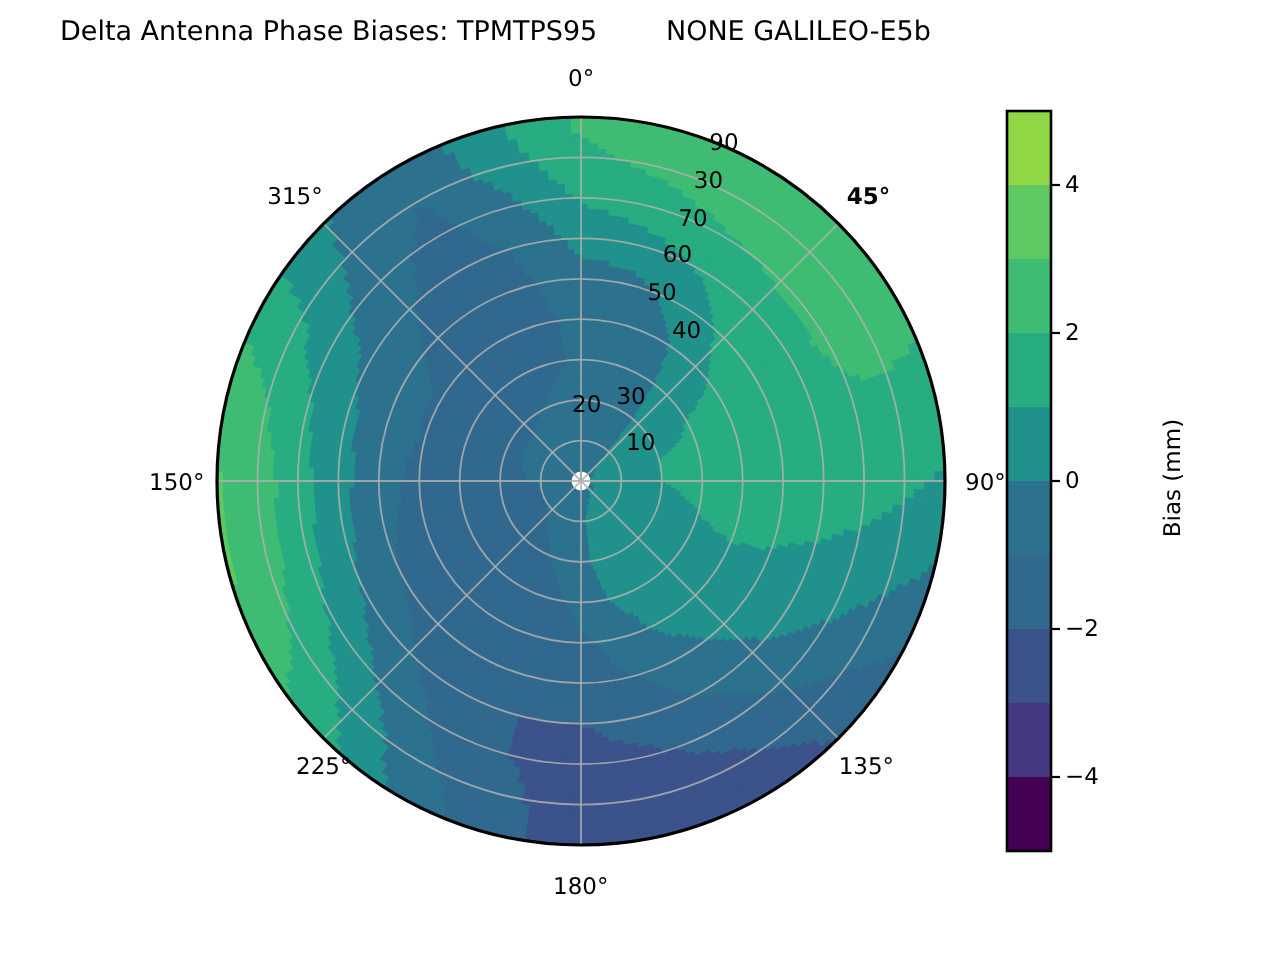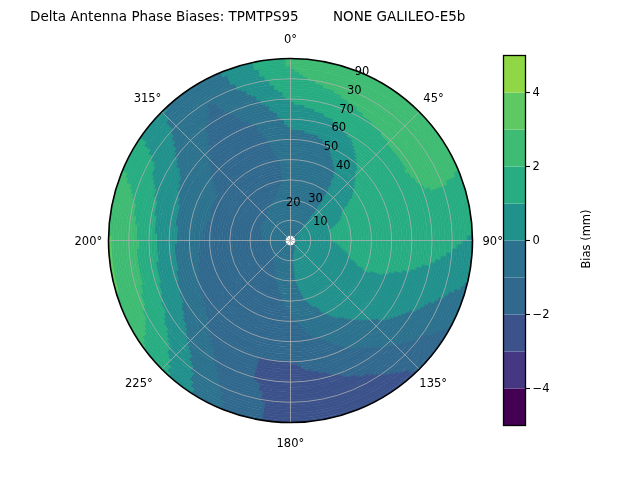--- a/index.html
+++ b/index.html
@@ -819,26 +819,26 @@
         <line x1="525.5" y1="92.5" x2="530" y2="92.5" stroke="#000000" stroke-width="1.1"></line>
         <line x1="525.5" y1="166.5" x2="530" y2="166.5" stroke="#000000" stroke-width="1.1"></line>
         <line x1="525.5" y1="240.5" x2="530" y2="240.5" stroke="#000000" stroke-width="1.1"></line>
         <line x1="525.5" y1="314.5" x2="530" y2="314.5" stroke="#000000" stroke-width="1.1"></line>
         <line x1="525.5" y1="388.5" x2="530" y2="388.5" stroke="#000000" stroke-width="1.1"></line>
       </g>
   </svg>
 
   <div id="theta-labels">
       <div class="axis-label-text" style="left: 284px; top: 31.5px;">0°</div>
-      <div class="axis-label-text" style="left: 423.336px; top: 90.6644px;">45°</div>
+      <div class="axis-label-text" style="left: 423.336px; top: 90.6644px; font-weight: bold;">45°</div>
       <div class="axis-label-text" style="left: 482.5px; top: 233.5px;">90°</div>
       <div class="axis-label-text" style="left: 419.336px; top: 376.336px;">135°</div>
       <div class="axis-label-text" style="left: 276.5px; top: 435.5px;">180°</div>
-      <div class="axis-label-text" style="left: 125px; top: 376.336px;">225°</div>
-      <div class="axis-label-text" style="left: 74.5px; top: 233.5px;">200°</div>
+      <div class="axis-label-text" style="left: 148px; top: 376.336px;">225°</div>
+      <div class="axis-label-text" style="left: 74.5px; top: 233.5px;">150°</div>
       <div class="axis-label-text" style="left: 133.664px; top: 90.6644px;">315°</div>
     </div>
   <div id="radial-labels">
       <div class="axis-label-text" style="left: 293px; top: 213.817px; margin-left: 20px;">10</div>
       <div class="axis-label-text" style="left: 286px; top: 195.134px;">20</div>
       <div class="axis-label-text" style="left: 308.216px; top: 191px;">30</div>
       <div class="axis-label-text" style="left: 315.955px; top: 157.768px; margin-left: 20px;">40</div>
       <div class="axis-label-text" style="left: 323.694px; top: 139.086px;">50</div>
       <div class="axis-label-text" style="left: 331.432px; top: 120.403px;">60</div>
       <div class="axis-label-text" style="left: 339.171px; top: 101.72px;">70</div>

